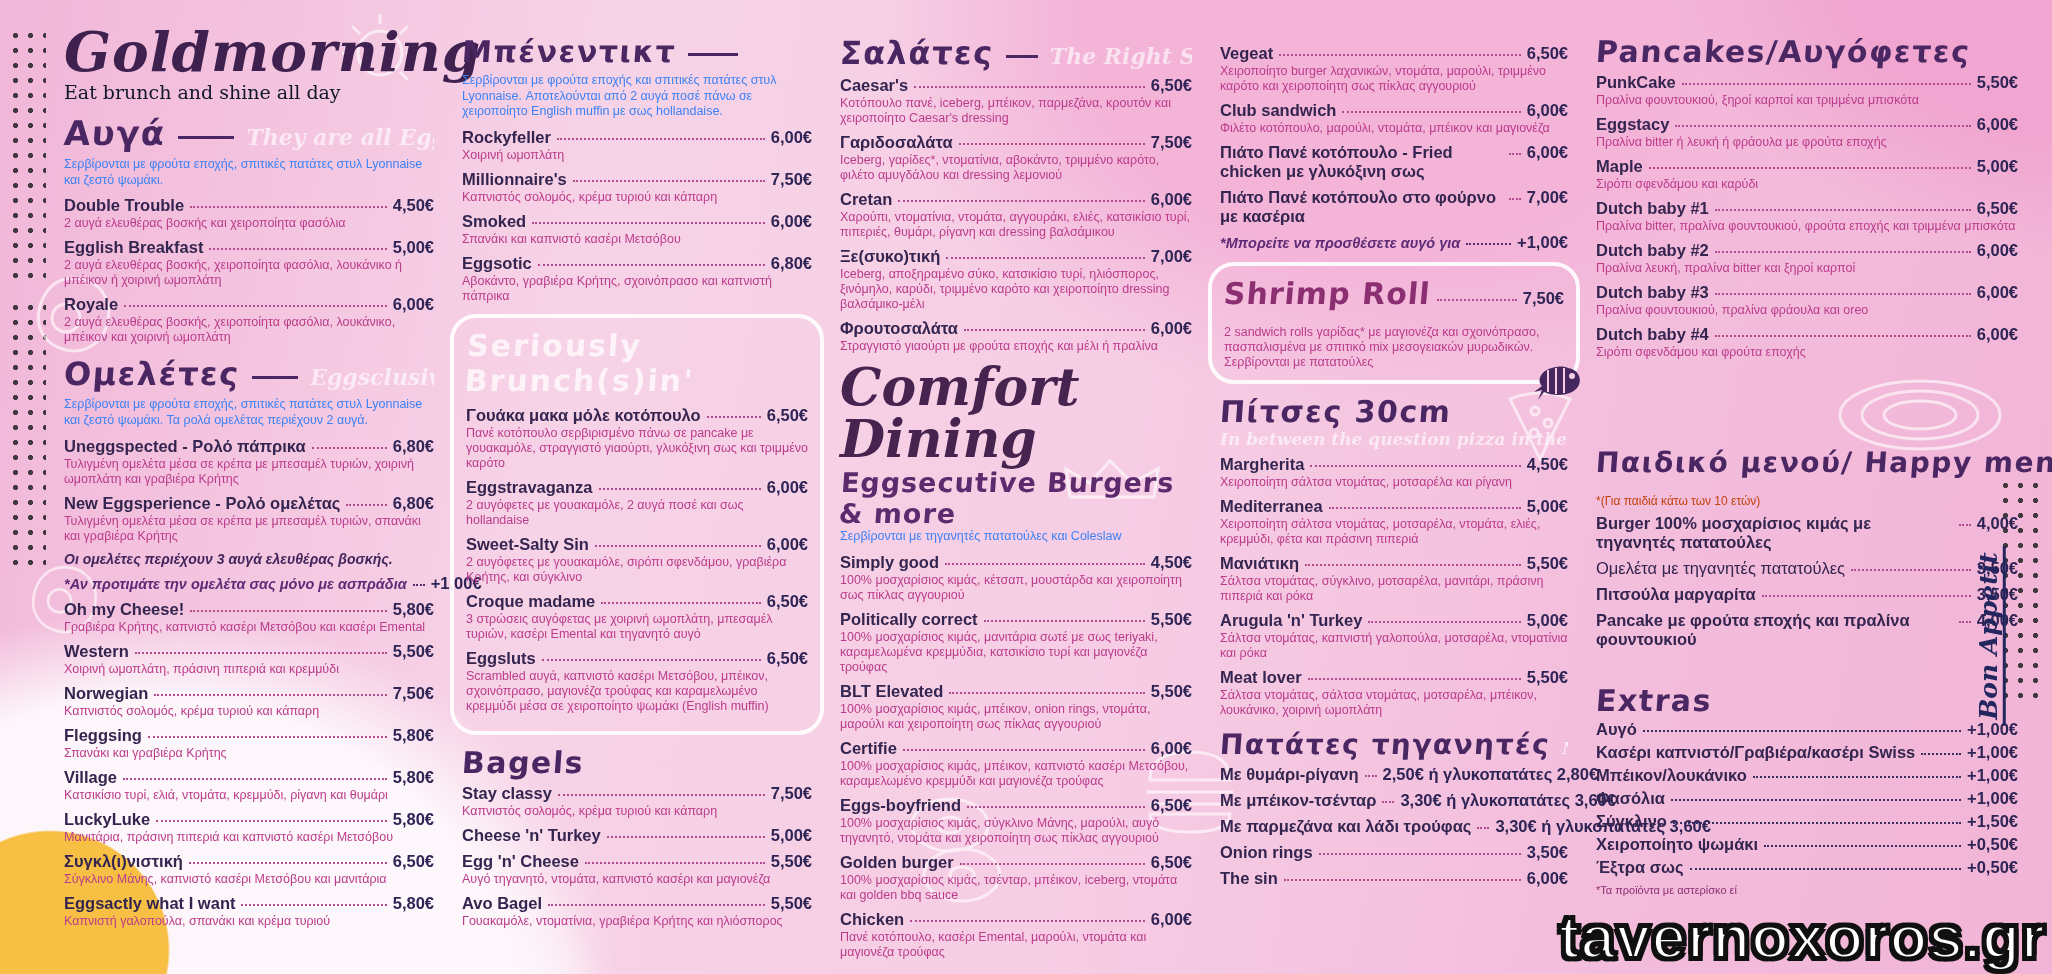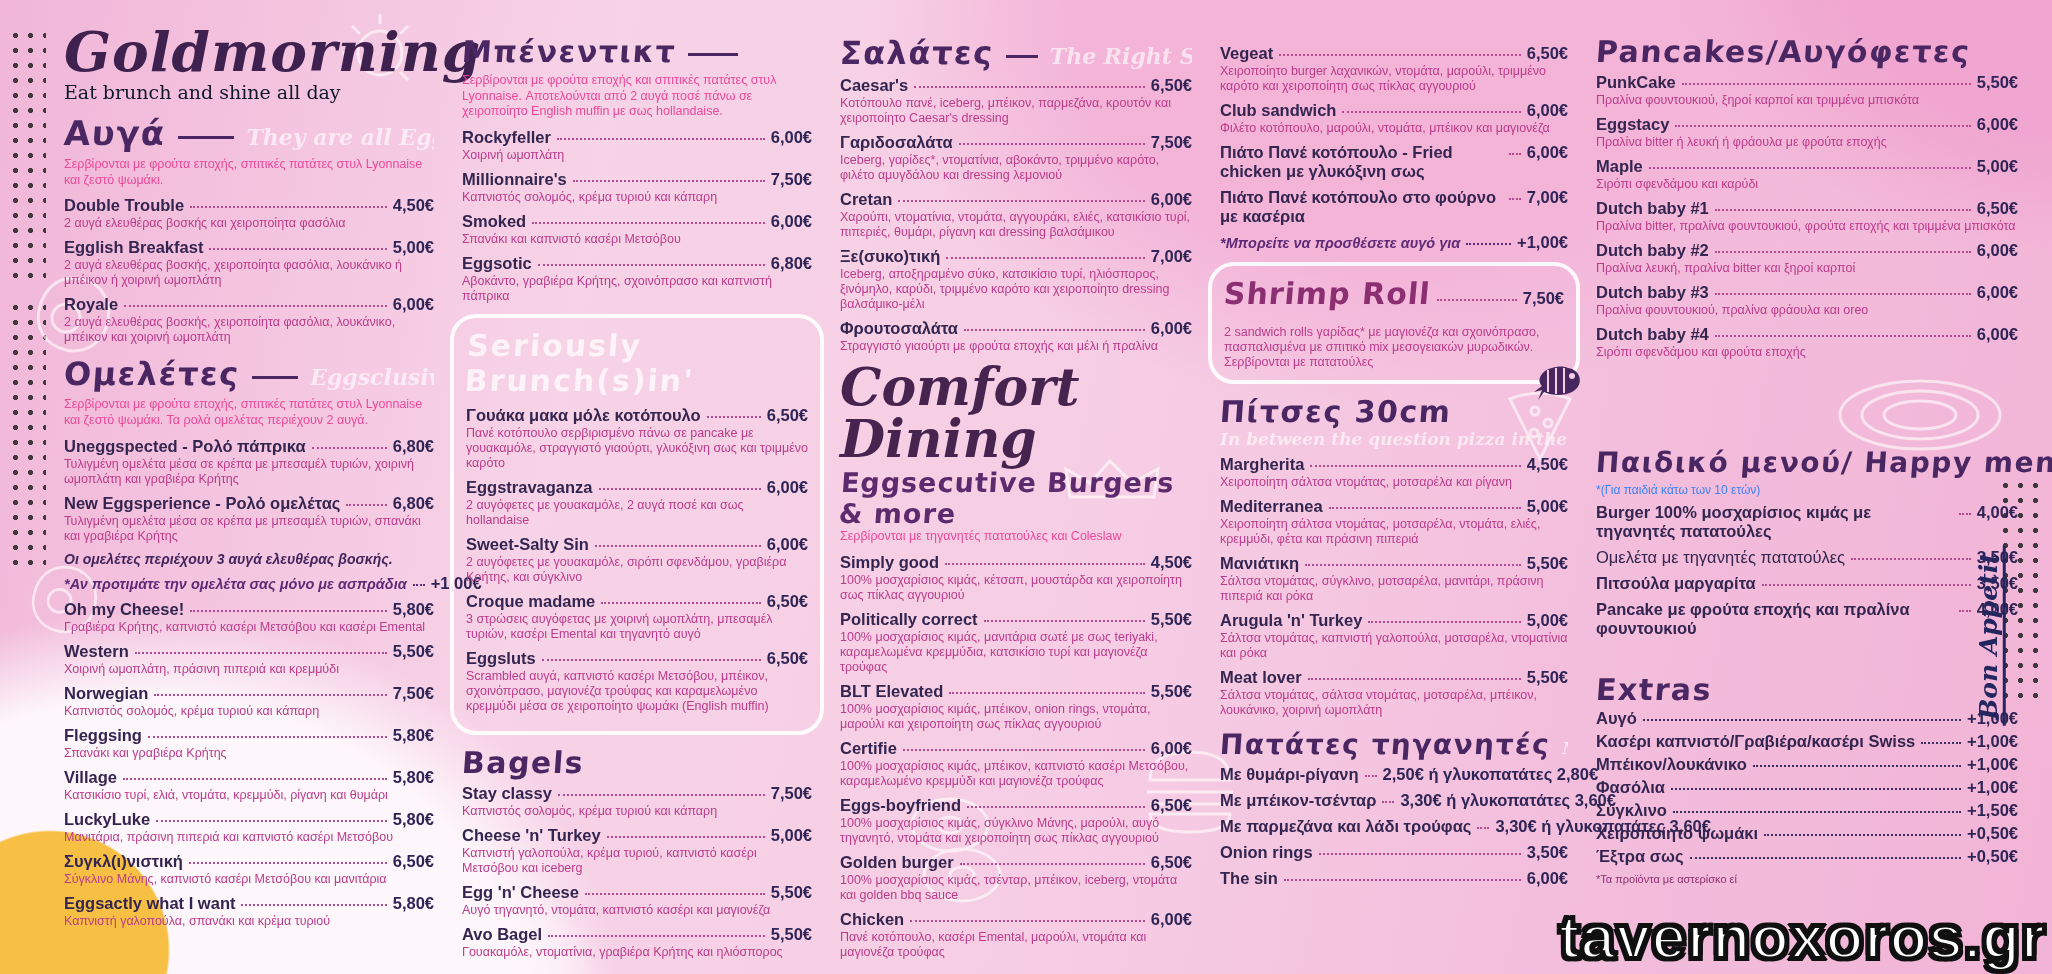--- a/index.html
+++ b/index.html
@@ -25,21 +25,21 @@
         color:#0f172a;margin:2px 0 10px 0;}
   
   .sec-head{display:flex;align-items:baseline;gap:12px;margin:10px 0 4px;}
   .hand{font-family:"DejaVu Sans",sans-serif;font-weight:700;color:#4a2763;
         letter-spacing:1.5px;font-size:30px;margin:0;transform:skewX(-4deg);white-space:nowrap;}
   .dash{display:inline-block;width:86px;border-bottom:3px solid #4a2763;transform:translateY(-6px);}
   .ghost{font-family:"DejaVu Serif",serif;font-style:italic;font-weight:bold;
         color:rgba(255,255,255,.62);font-size:22px;white-space:nowrap;overflow:hidden;}
   .script{font-family:"DejaVu Serif",serif;font-style:italic;font-weight:bold;
         font-size:52px;color:#47234f;line-height:1;margin:6px 0 2px;}
-  .intro{color:#ec4899;font-size:12.5px;line-height:1.25;margin:2px 0 8px;}
+  .intro{color:#3b82f6;font-size:12.5px;line-height:1.25;margin:2px 0 8px;}
   
   .item{margin:0 0 7px;}
   .item-line{display:flex;align-items:baseline;}
   .item-name{font-weight:700;font-size:16.5px;color:#33254f;white-space:nowrap;}
   .leader{flex:1;border-bottom:2.4px dotted #b34b90;margin:0 6px;min-width:12px;
           transform:translateY(-3px);}
   .item-price{font-weight:700;font-size:16.5px;color:#2e2455;white-space:nowrap;}
   .item-desc{color:#bb3b8b;font-size:12.5px;line-height:1.2;margin-top:1px;}
   .note-bold .item-name{font-size:14px;font-style:italic;color:#42255c;}
   .note-italic .item-name{font-style:italic;font-size:14.5px;color:#5d2a76;}
@@ -48,21 +48,21 @@
   .wbox{border:4px solid rgba(255,255,255,.9);border-radius:26px;padding:10px 12px;
         margin:10px -12px 10px -12px;}
   .brunch-title{font-family:"DejaVu Sans",sans-serif;font-weight:bold;font-size:30px;
         letter-spacing:2px;color:rgba(255,255,255,.72);margin:0 0 8px;transform:skewX(-4deg);}
   .shrimp-head{display:flex;align-items:baseline;}
   .shrimp-name{font-family:"DejaVu Sans",sans-serif;font-weight:700;font-size:30px;
         letter-spacing:1px;color:#8c2f72;transform:skewX(-5deg);white-space:nowrap;}
   .doodle{opacity:.62;}
   .burgers-sub{font-family:"DejaVu Sans",sans-serif;font-weight:700;font-size:27px;
         color:#5d2a6e;letter-spacing:1px;margin:2px 0 0;transform:skewX(-4deg);}
-  .kids-note{color:#3b82f6;font-size:12px;margin:4px 0 6px;}
+  .kids-note{color:#c2410c;font-size:12px;margin:15px 0 6px;}
   .footnote{color:#8c2f72;font-size:11px;margin-top:4px;}
   
   .watermark{position:absolute;right:6px;bottom:2px;font-weight:bold;font-size:62px;
       color:#fff;letter-spacing:1px;-webkit-text-stroke:4px #101010;
       text-shadow:3px 3px 0 #101010,-3px -3px 0 #101010,3px -3px 0 #101010,-3px 3px 0 #101010;
       z-index:9;}
   .bon{position:absolute;right:-28px;top:620px;transform:rotate(-90deg);
       font-family:"DejaVu Serif",serif;font-style:italic;font-weight:bold;
       font-size:25px;color:#23265f;border-bottom:3px solid #23265f;padding:0 6px;z-index:8;}
   svg{display:block;}
@@ -396,21 +396,20 @@
             </div>
             <div class="item-desc">Καπνιστός σολομός, κρέμα τυριού και κάπαρη</div>
           </div>
 
           <div class="item">
             <div class="item-line">
               <span class="item-name">Cheese 'n' Turkey</span>
               <span class="leader"></span>
               <span class="item-price">5,00€</span>
             </div>
-            <div class="item-desc">Καπνιστή γαλοπούλα, κρέμα τυριού, καπνιστό κασέρι Μετσόβου και iceberg</div>
           </div>
 
           <div class="item">
             <div class="item-line">
               <span class="item-name">Egg 'n' Cheese</span>
               <span class="leader"></span>
               <span class="item-price">5,50€</span>
             </div>
             <div class="item-desc">Αυγό τηγανητό, ντομάτα, καπνιστό κασέρι και μαγιονέζα</div>
           </div>

